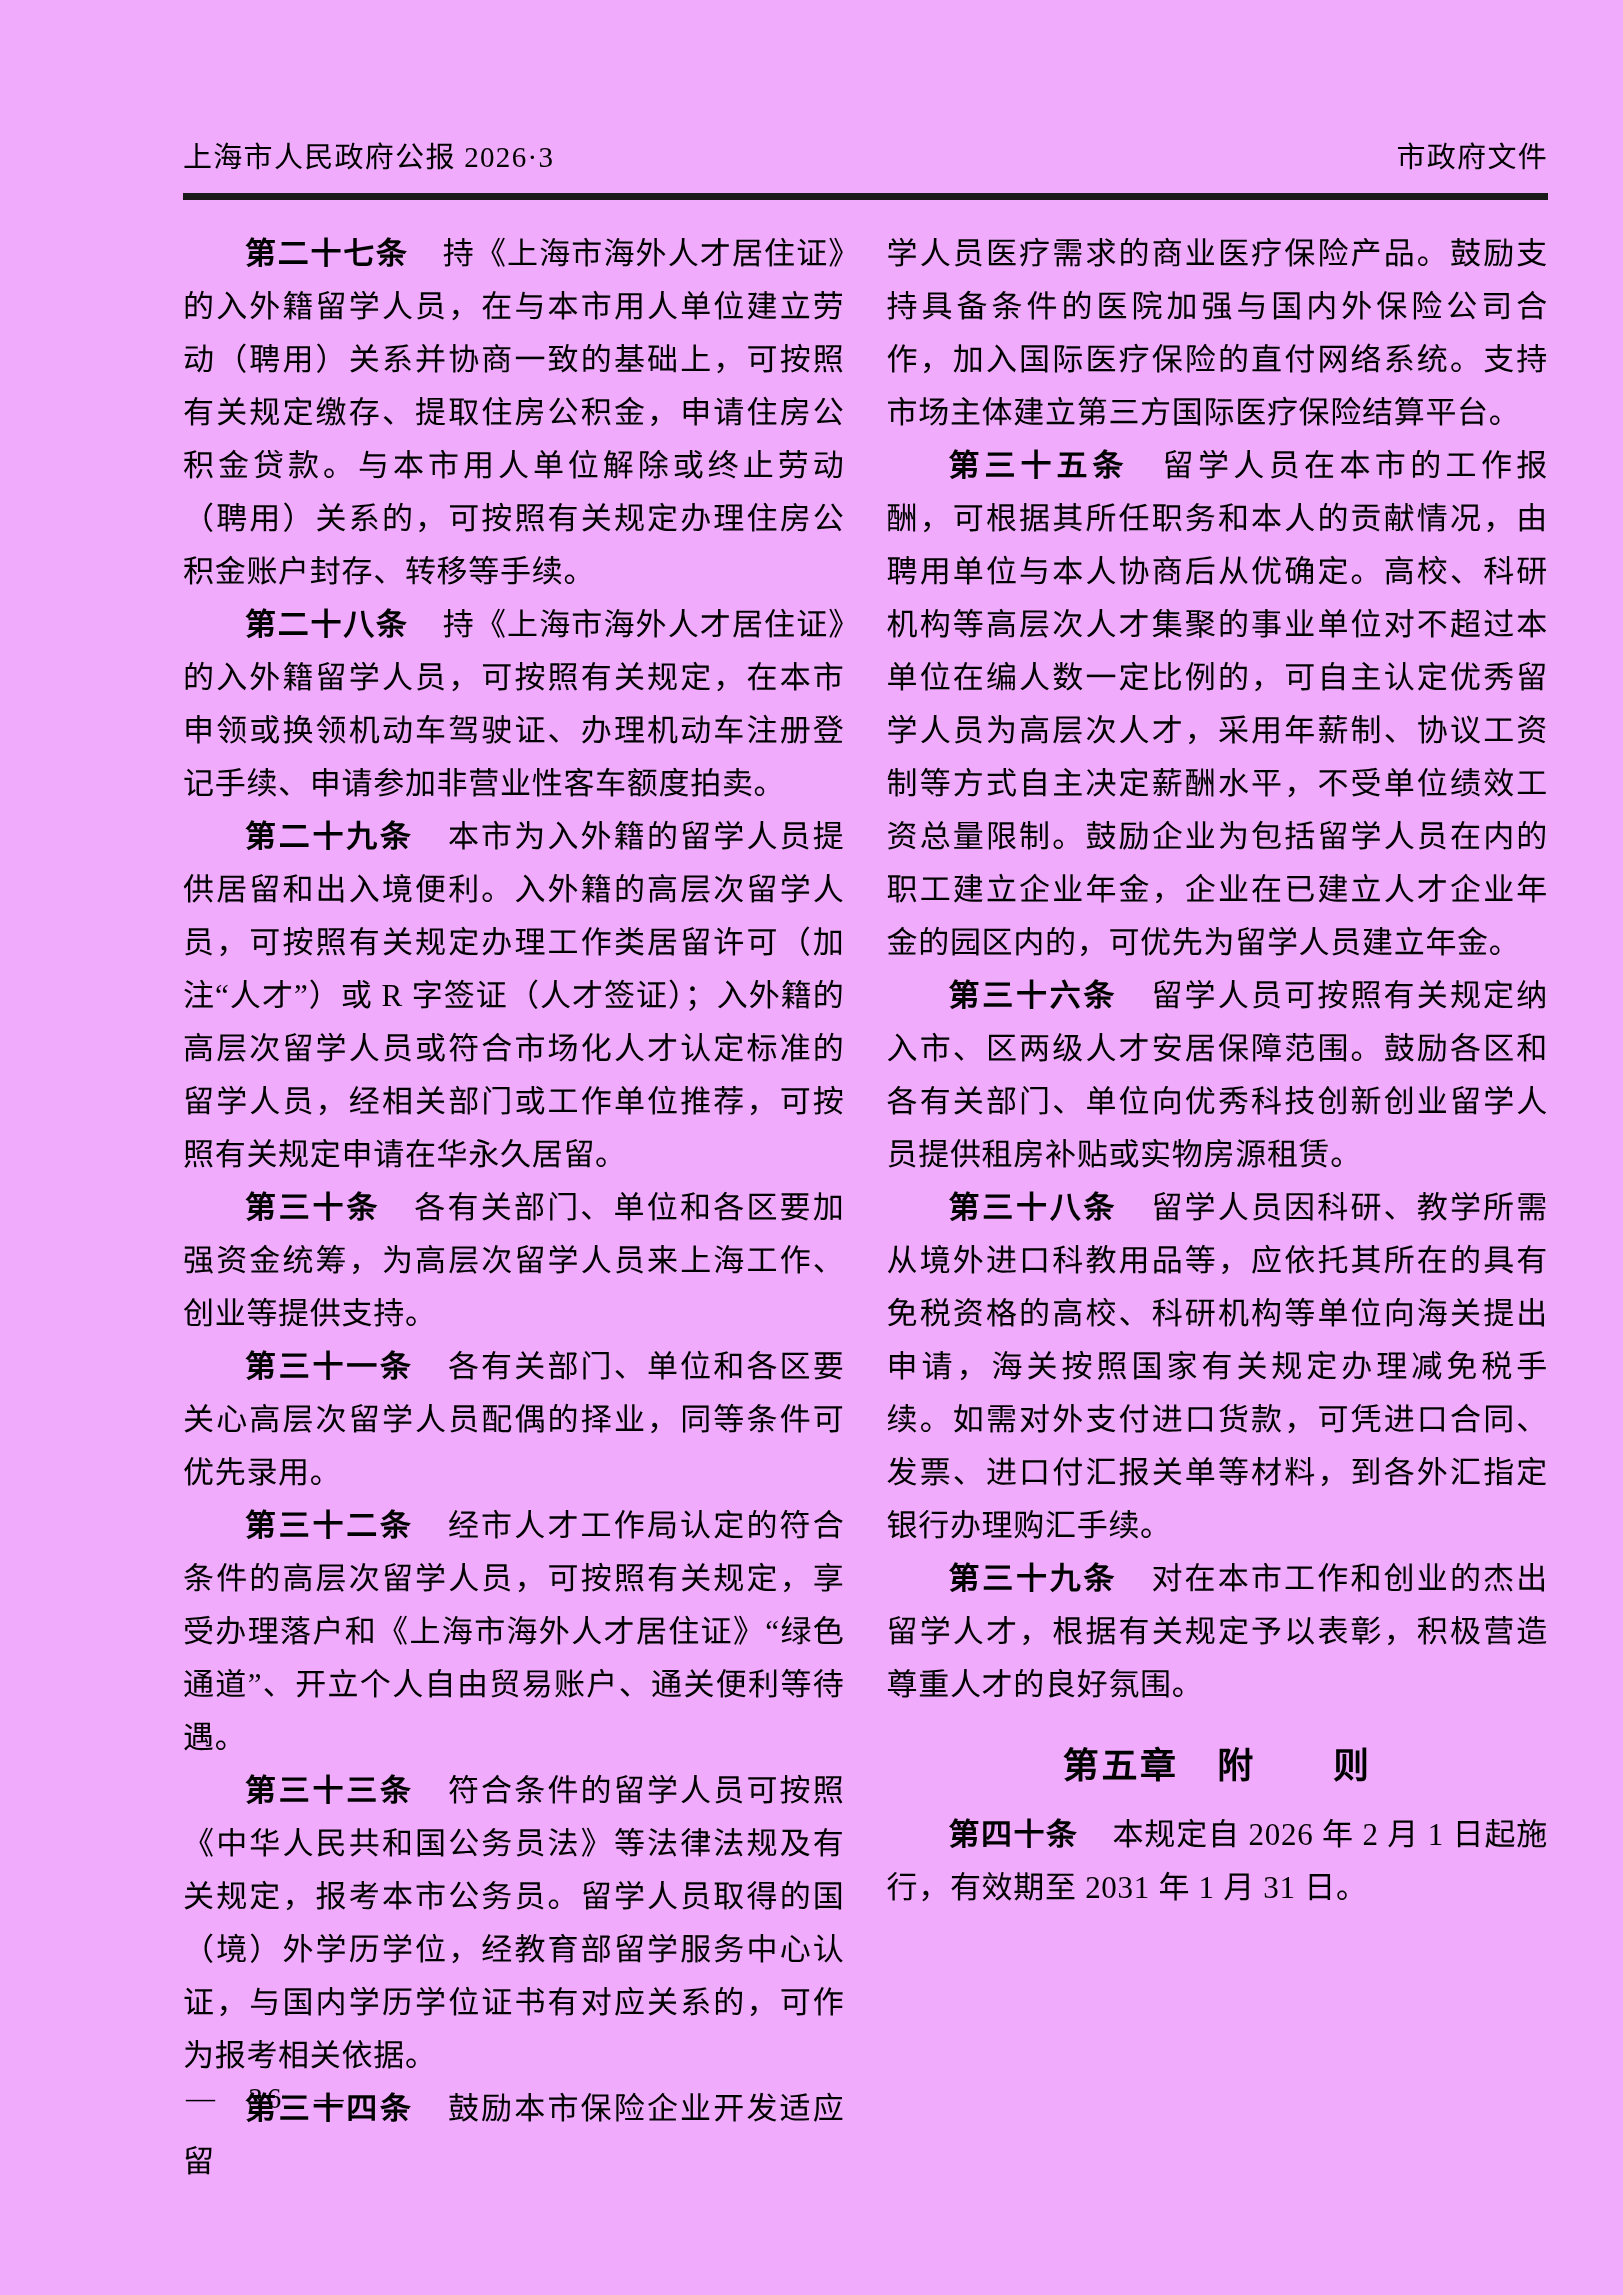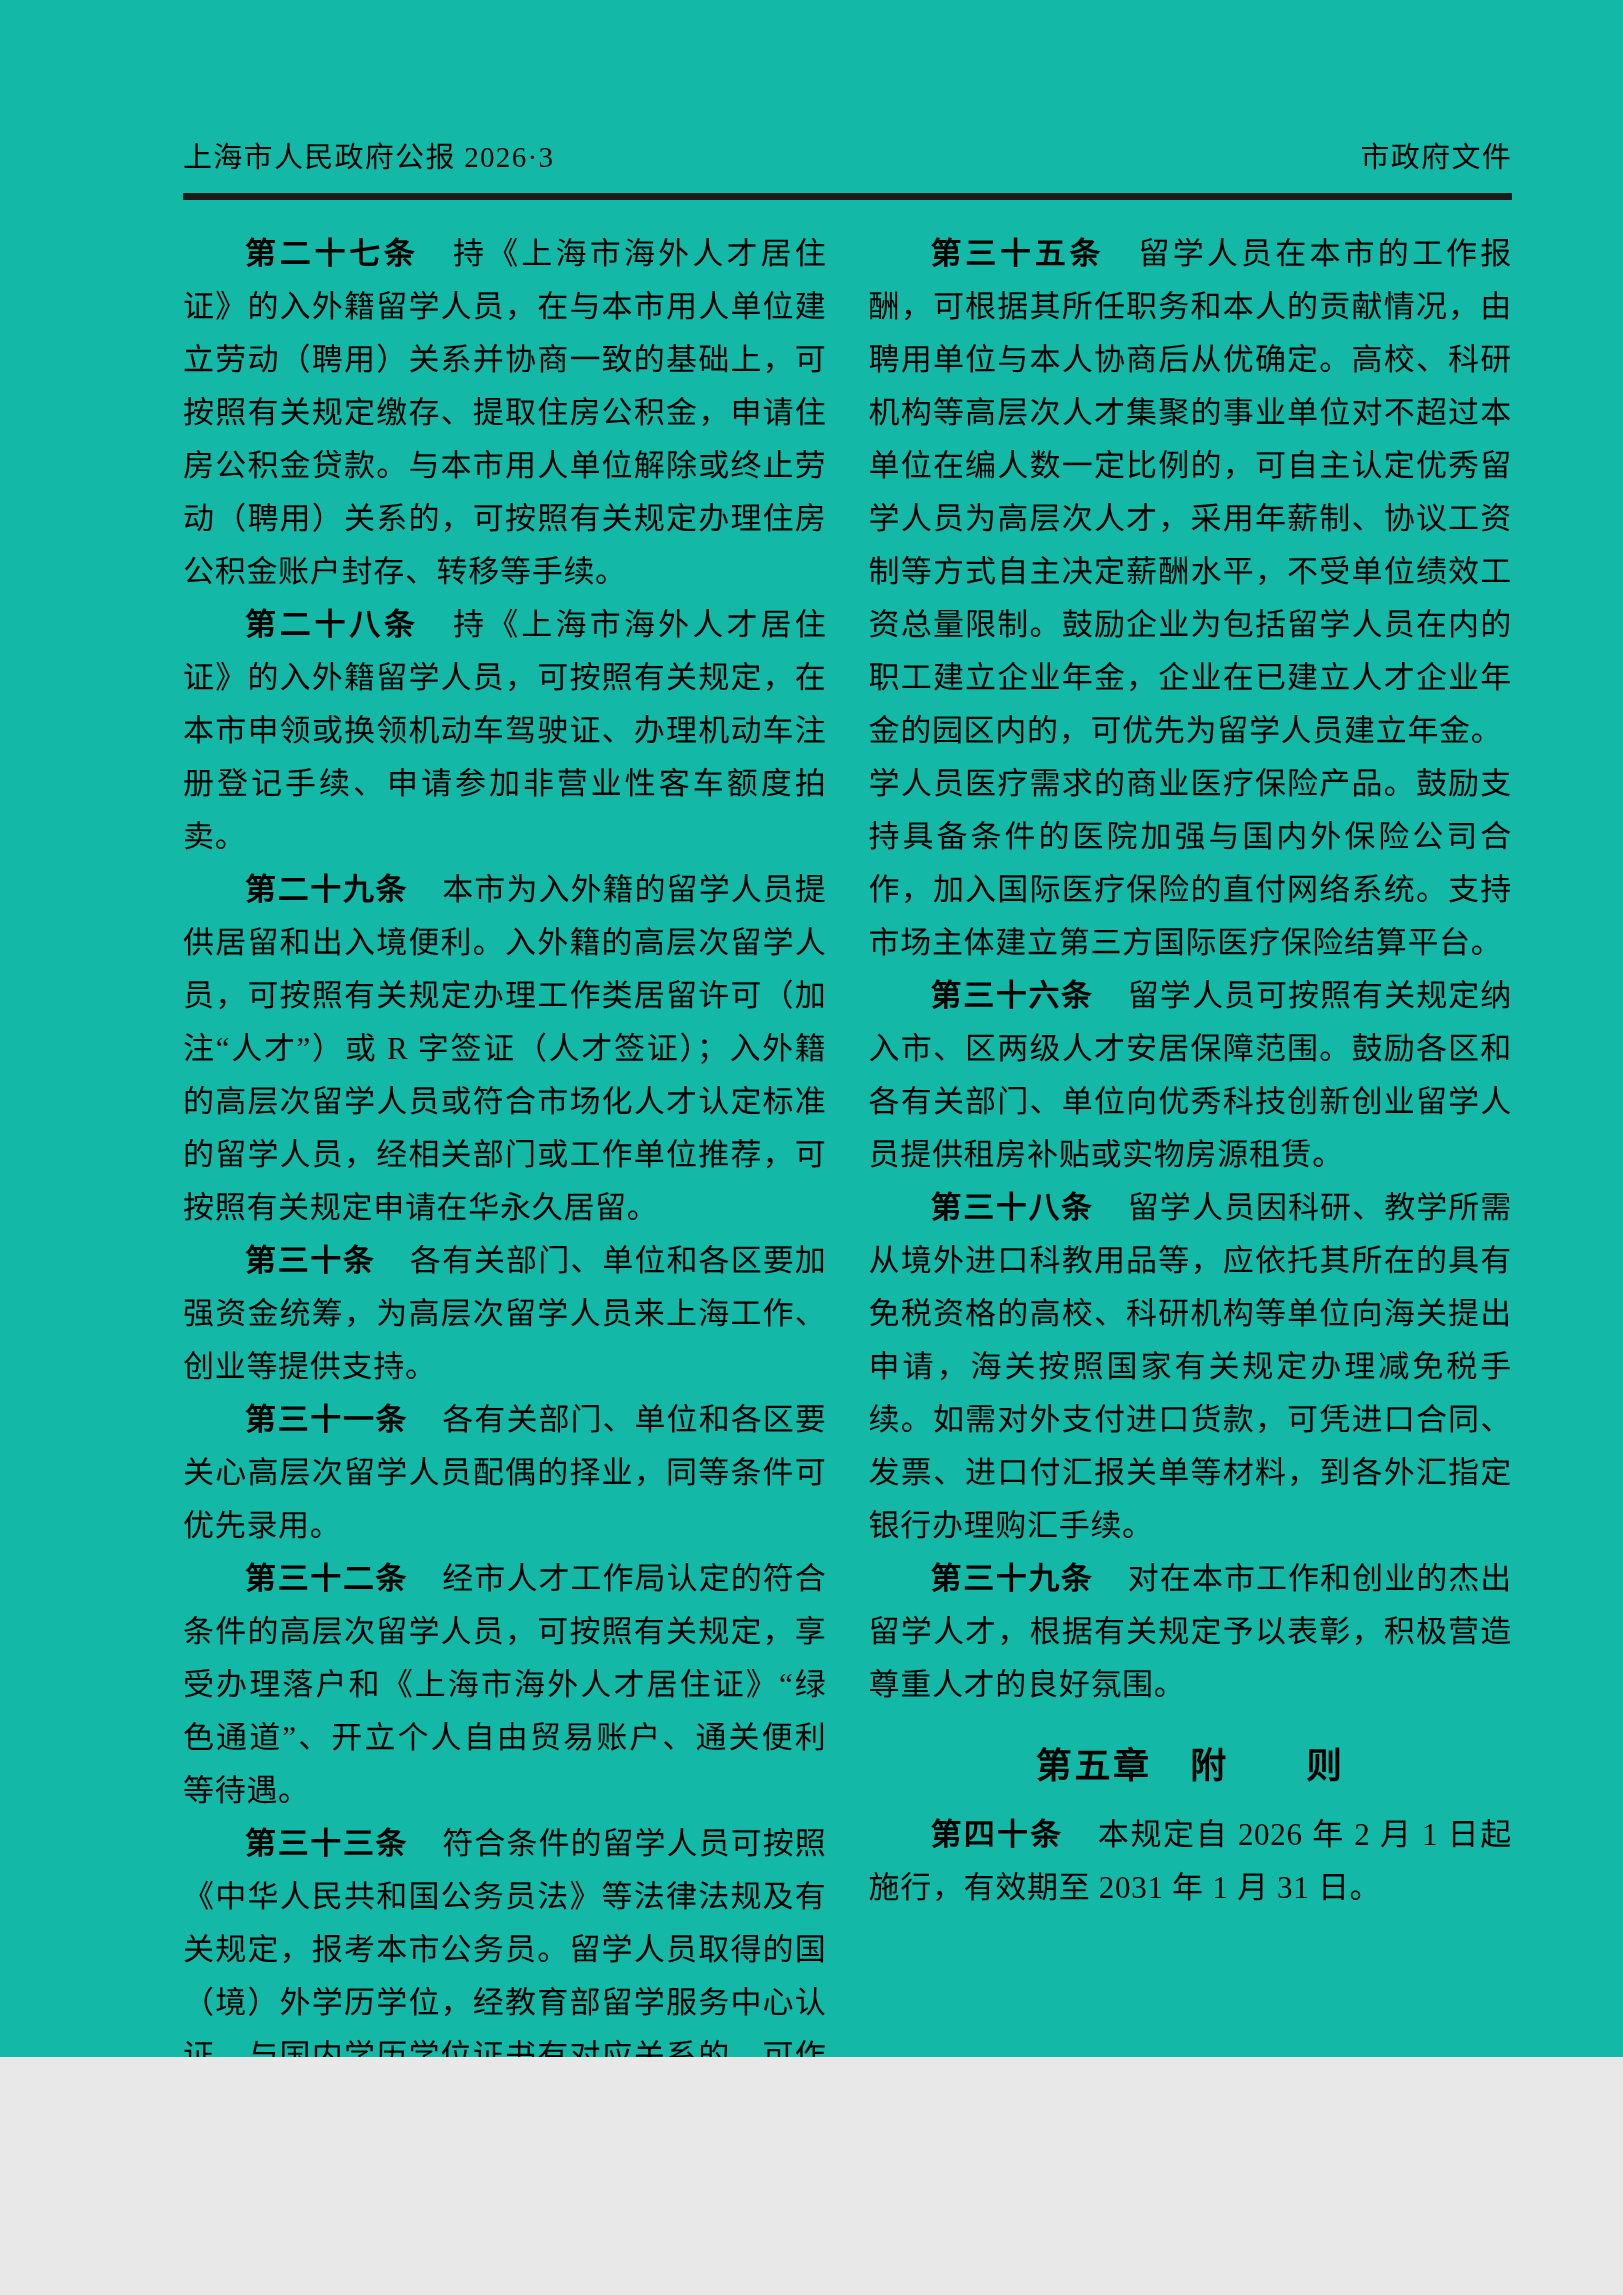--- a/index.html
+++ b/index.html
@@ -3,26 +3,26 @@
 <meta charset="utf-8">
 <style>
   html, body {
     margin: 0;
     padding: 0;
     background: #e8e8e8;
   }
   .page {
     position: relative;
     width: 1623px;
-    height: 2057px;
+    height: 2295px;
     margin: 0 auto;
-    background: #14b8a6;
+    background: #f0abfc;
     color: #000000;
     box-sizing: border-box;
-    padding: 139px 111px 0 183px;
+    padding: 139px 75px 0 183px;
     font-family: "Liberation Serif", "DejaVu Serif", serif;
     overflow: hidden;
   }
   .page-header {
     display: flex;
     justify-content: space-between;
     align-items: flex-end;
     font-size: 29px;
     line-height: 37px;
     letter-spacing: 1.3px;
@@ -93,22 +93,22 @@
         <p class="para"><b class="num">第二十七条</b><span>持《上海市海外人才居住证》的入外籍留学人员，在与本市用人单位建立劳动（聘用）关系并协商一致的基础上，可按照有关规定缴存、提取住房公积金，申请住房公积金贷款。与本市用人单位解除或终止劳动（聘用）关系的，可按照有关规定办理住房公积金账户封存、转移等手续。</span></p>
         <p class="para"><b class="num">第二十八条</b><span>持《上海市海外人才居住证》的入外籍留学人员，可按照有关规定，在本市申领或换领机动车驾驶证、办理机动车注册登记手续、申请参加非营业性客车额度拍卖。</span></p>
         <p class="para"><b class="num">第二十九条</b><span>本市为入外籍的留学人员提供居留和出入境便利。入外籍的高层次留学人员，可按照有关规定办理工作类居留许可（加注“人才”）或 R 字签证（人才签证）；入外籍的高层次留学人员或符合市场化人才认定标准的留学人员，经相关部门或工作单位推荐，可按照有关规定申请在华永久居留。</span></p>
         <p class="para"><b class="num">第三十条</b><span>各有关部门、单位和各区要加强资金统筹，为高层次留学人员来上海工作、创业等提供支持。</span></p>
         <p class="para"><b class="num">第三十一条</b><span>各有关部门、单位和各区要关心高层次留学人员配偶的择业，同等条件可优先录用。</span></p>
         <p class="para"><b class="num">第三十二条</b><span>经市人才工作局认定的符合条件的高层次留学人员，可按照有关规定，享受办理落户和《上海市海外人才居住证》“绿色通道”、开立个人自由贸易账户、通关便利等待遇。</span></p>
         <p class="para"><b class="num">第三十三条</b><span>符合条件的留学人员可按照《中华人民共和国公务员法》等法律法规及有关规定，报考本市公务员。留学人员取得的国（境）外学历学位，经教育部留学服务中心认证，与国内学历学位证书有对应关系的，可作为报考相关依据。</span></p>
         <p class="para"><b class="num">第三十四条</b><span>鼓励本市保险企业开发适应留</span></p>
       </section>
     <section class="col" id="col-right">
+        <p class="para continuation"><span>学人员医疗需求的商业医疗保险产品。鼓励支持具备条件的医院加强与国内外保险公司合作，加入国际医疗保险的直付网络系统。支持市场主体建立第三方国际医疗保险结算平台。</span></p>
         <p class="para"><b class="num">第三十五条</b><span>留学人员在本市的工作报酬，可根据其所任职务和本人的贡献情况，由聘用单位与本人协商后从优确定。高校、科研机构等高层次人才集聚的事业单位对不超过本单位在编人数一定比例的，可自主认定优秀留学人员为高层次人才，采用年薪制、协议工资制等方式自主决定薪酬水平，不受单位绩效工资总量限制。鼓励企业为包括留学人员在内的职工建立企业年金，企业在已建立人才企业年金的园区内的，可优先为留学人员建立年金。</span></p>
-        <p class="para continuation"><span>学人员医疗需求的商业医疗保险产品。鼓励支持具备条件的医院加强与国内外保险公司合作，加入国际医疗保险的直付网络系统。支持市场主体建立第三方国际医疗保险结算平台。</span></p>
         <p class="para"><b class="num">第三十六条</b><span>留学人员可按照有关规定纳入市、区两级人才安居保障范围。鼓励各区和各有关部门、单位向优秀科技创新创业留学人员提供租房补贴或实物房源租赁。</span></p>
         <p class="para"><b class="num">第三十八条</b><span>留学人员因科研、教学所需从境外进口科教用品等，应依托其所在的具有免税资格的高校、科研机构等单位向海关提出申请，海关按照国家有关规定办理减免税手续。如需对外支付进口货款，可凭进口合同、发票、进口付汇报关单等材料，到各外汇指定银行办理购汇手续。</span></p>
         <p class="para"><b class="num">第三十九条</b><span>对在本市工作和创业的杰出留学人才，根据有关规定予以表彰，积极营造尊重人才的良好氛围。</span></p>
         <h2 class="chapter">第五章　附　　则</h2>
         <p class="para"><b class="num">第四十条</b><span>本规定自 2026 年 2 月 1 日起施行，有效期至 2031 年 1 月 31 日。</span></p>
       </section>
   </main>
 
   <footer class="page-footer">
     <span>— 36 —</span>

